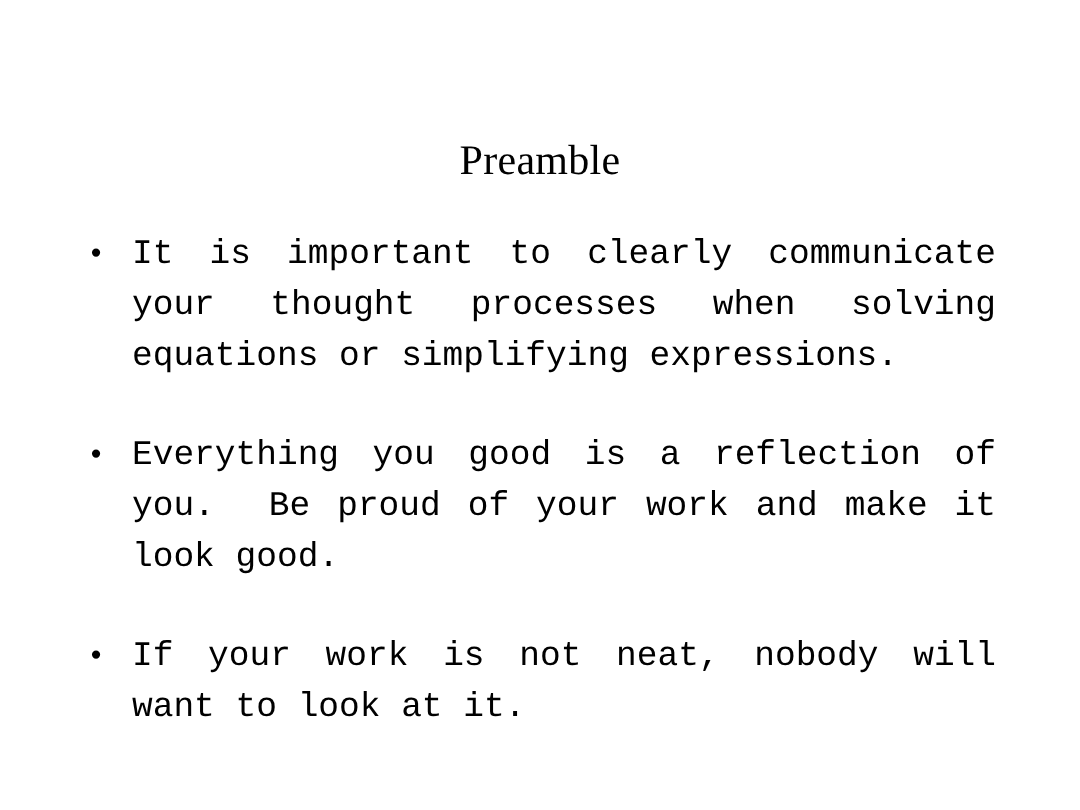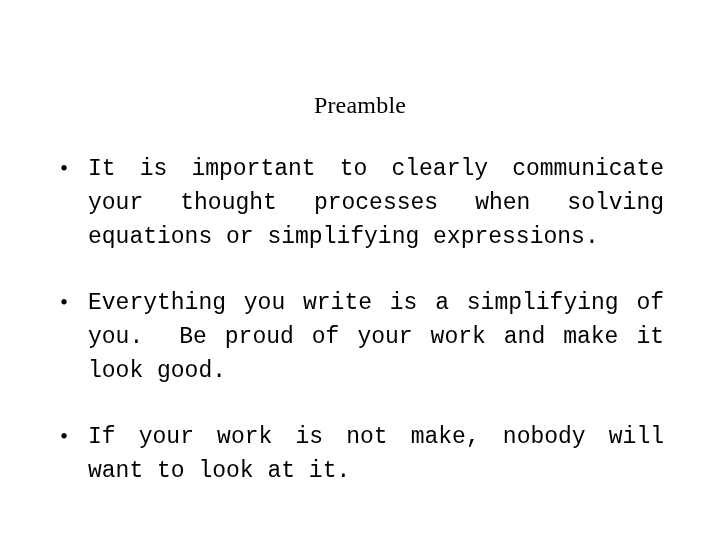--- a/index.html
+++ b/index.html
@@ -23,21 +23,21 @@
     background: #ffffff;
     box-sizing: border-box;
   }
 
   .slide-title {
     position: absolute;
     top: 68px;
     left: 0;
     width: 720px;
     text-align: center;
-    font-size: 24px;
+    font-size: 28px;
     line-height: 42px;
     font-weight: normal;
     color: #000000;
     letter-spacing: 0.2px;
   }
 
   .body-list {
     position: absolute;
     top: 152px;
     left: 56px;
@@ -88,23 +88,23 @@
 
   <ul class="body-list">
 
     <li class="bullet-item">
       <span class="bullet-marker">•</span>
       <span class="bullet-text">It is important to clearly communicate your thought processes when solving equations or simplifying expressions.</span>
     </li>
 
     <li class="bullet-item">
       <span class="bullet-marker">•</span>
-      <span class="bullet-text">Everything you write is a simplifying of you.  Be proud of your work and make it look good.</span>
+      <span class="bullet-text">Everything you good is a reflection of you.  Be proud of your work and make it look good.</span>
     </li>
 
     <li class="bullet-item">
       <span class="bullet-marker">•</span>
-      <span class="bullet-text">If your work is not make, nobody will want to look at it.</span>
+      <span class="bullet-text">If your work is not neat, nobody will want to look at it.</span>
     </li>
 
   </ul>
 
 </div>
 
 </body></html>

